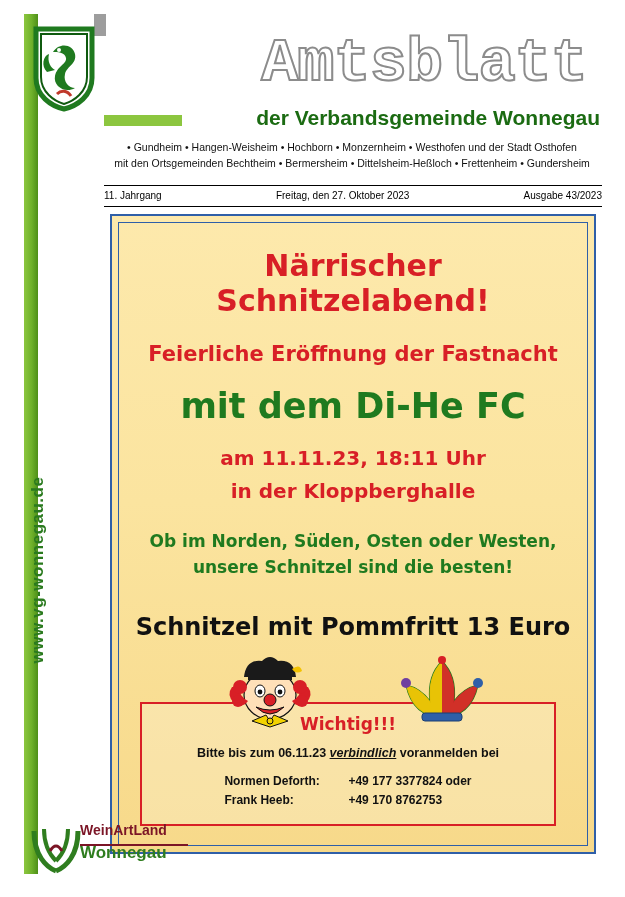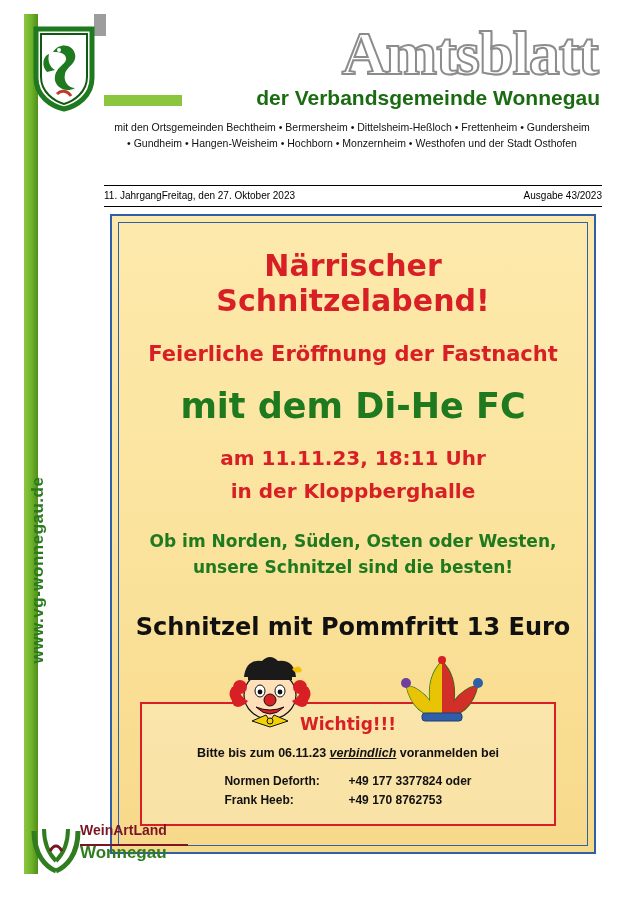--- a/index.html
+++ b/index.html
@@ -63,29 +63,29 @@
   }
 
   
   .masthead {
     position: absolute;
     left: 104px;
     top: 20px;
     width: 500px;
   }
   .amtsblatt {
-    font-family: Liberation Serif, serif;
+    font-family: Liberation Mono, monospace;
     font-size: 62px;
     font-weight: bold;
     line-height: 1;
     color: #ffffff;
     -webkit-text-stroke: 2px #8c8c8c;
     text-align: right;
     letter-spacing: -1px;
-    margin: 2px;
+    margin: 13px;
     padding-right: 4px;
     text-shadow: 1px 1px 0 #cfcfcf;
   }
   .green-rule-wrap {
     position: relative;
     height: 26px;
     margin-top: 4px;
   }
   .green-bar {
     position: absolute;
@@ -123,21 +123,21 @@
   .issueline {
     position: absolute;
     left: 104px;
     top: 190px;
     width: 498px;
     display: flex;
     justify-content: space-between;
     font-size: 10px;
     color: #000;
   }
-  .issueline .mid { flex: 1; text-align: left; }
+  .issueline .mid { flex: 1; text-align: center; }
   .issueline .right { text-align: right; }
   .rule-thin2 {
     position: absolute;
     left: 104px;
     top: 206px;
     width: 498px;
     height: 1px;
     background: #000000;
   }
 
@@ -333,22 +333,22 @@
     </svg>
   </div>
 
   <div class="masthead">
     <div class="amtsblatt">Amtsblatt</div>
     <div class="green-rule-wrap">
       <div class="green-bar"></div>
       <div class="subtitle">der Verbandsgemeinde Wonnegau</div>
     </div>
     <div class="villages">
+      <div>• Gundheim • Hangen-Weisheim • Hochborn • Monzernheim • Westhofen und der Stadt Osthofen</div>
       <div>mit den Ortsgemeinden Bechtheim • Bermersheim • Dittelsheim-Heßloch • Frettenheim • Gundersheim</div>
-      <div>• Gundheim • Hangen-Weisheim • Hochborn • Monzernheim • Westhofen und der Stadt Osthofen</div>
     </div>
   </div>
 
   <div class="rule-thin"></div>
   <div class="issueline">
     <div class="left">11. Jahrgang</div>
     <div class="mid">Freitag, den 27. Oktober 2023</div>
     <div class="right">Ausgabe 43/2023</div>
   </div>
   <div class="rule-thin2"></div>

